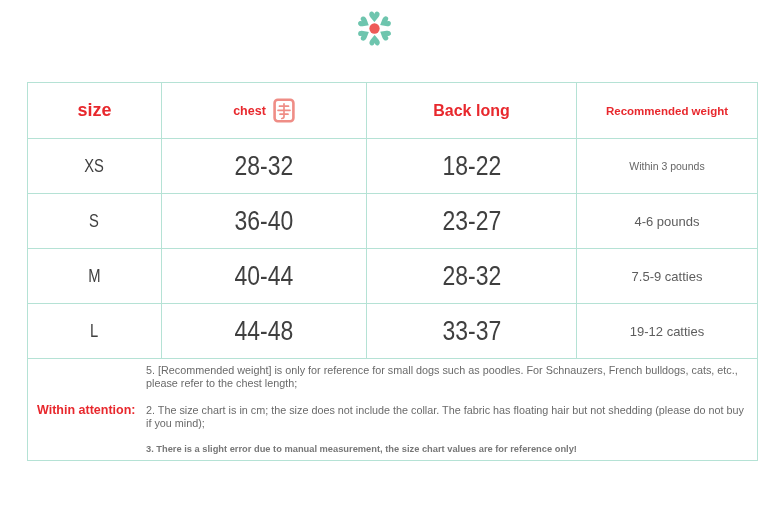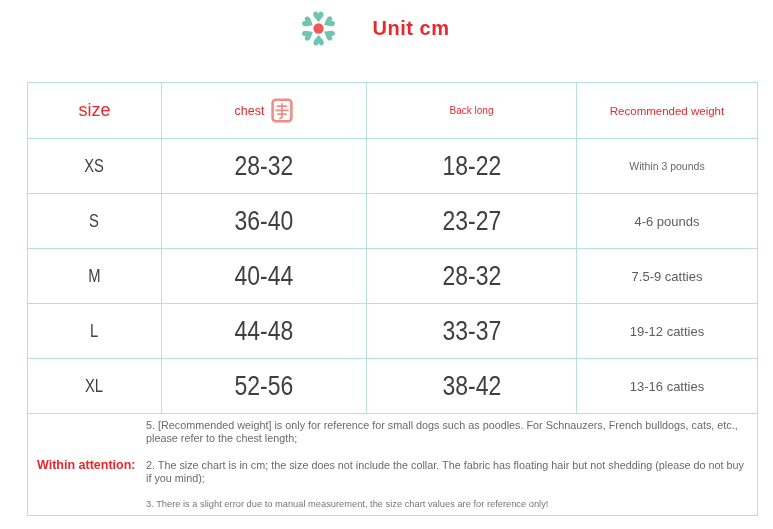--- a/index.html
+++ b/index.html
@@ -45,24 +45,24 @@
     border:1.5px solid var(--teal);
     text-align:center;
     vertical-align:middle;
     background:#fff;
   }
   .col-size{width:134px;}
   .col-chest{width:205px;}
   .col-back{width:210px;}
   .col-weight{width:181px;}
   .header-row{height:56px;}
-  .header-row th{font-weight:normal;color:var(--red);}
+  .header-row th{font-weight:bold;color:var(--red);}
   .th-size{font-size:18px;}
   .th-chest{font-size:12.5px;}
-  .th-back{font-size:10px;}
+  .th-back{font-size:16px;}
   .th-weight{font-size:11.5px;font-weight:bold;}
   .chest-wrap{display:inline-flex;align-items:center;gap:7px;justify-content:center;}
   .data-row{height:55px;}
   .cell-size{font-size:18px;color:var(--dark);}
   .cell-num{font-size:28px;color:var(--dark);}
   .condense{display:inline-block;transform:scaleX(0.82);transform-origin:center;}
   .cell-weight{font-size:13px;color:var(--gray);margin-top:42px;}
   .cell-weight.small{font-size:10.5px;color:#666;}
   .notes-row td{height:102px;position:relative;}
   .notes-label{
@@ -78,38 +78,37 @@
     margin-left:118px;
     height:100%;
     display:flex;
     flex-direction:column;
     justify-content:center;
     gap:13px;
     text-align:left;
     padding-right:6px;
   }
   .note{color:var(--note);font-size:10.8px;line-height:1.25;}
-  .note.tiny{font-size:9.3px;color:#777;}
+  .note.tiny{font-size:9.3px;color:#777;font-weight:bold;}
 </style>
 </head>
 <body>
 
 <div class="topbar">
   <svg class="flower" viewBox="0 0 36 36" aria-hidden="true">
     <g fill="#6ec5ae" font-size="14" text-anchor="middle" font-family="DejaVu Sans, sans-serif">
       <text x="18" y="11.5" transform="rotate(0 18 18)">♥</text>
       <text x="18" y="11.5" transform="rotate(60 18 18)">♥</text>
       <text x="18" y="11.5" transform="rotate(120 18 18)">♥</text>
       <text x="18" y="11.5" transform="rotate(180 18 18)">♥</text>
       <text x="18" y="11.5" transform="rotate(240 18 18)">♥</text>
       <text x="18" y="11.5" transform="rotate(300 18 18)">♥</text>
     </g>
     <circle cx="18" cy="18" r="5" fill="#ee5a58"></circle>
   </svg>
-  <div class="unit-title">Unit cm</div>
 </div>
 
 <table class="size-table">
   <colgroup>
     <col class="col-size">
       <col class="col-chest">
       <col class="col-back">
       <col class="col-weight">
   </colgroup>
   <tbody>
@@ -150,26 +149,20 @@
     <td class="cell-num"><span class="condense">40-44</span></td>
     <td class="cell-num"><span class="condense">28-32</span></td>
     <td class="cell-weight">7.5-9 catties</td>
   </tr>
   <tr class="data-row">
     <td class="cell-size"><span class="condense">L</span></td>
     <td class="cell-num"><span class="condense">44-48</span></td>
     <td class="cell-num"><span class="condense">33-37</span></td>
     <td class="cell-weight">19-12 catties</td>
   </tr>
-  <tr class="data-row">
-    <td class="cell-size"><span class="condense">XL</span></td>
-    <td class="cell-num"><span class="condense">52-56</span></td>
-    <td class="cell-num"><span class="condense">38-42</span></td>
-    <td class="cell-weight">13-16 catties</td>
-  </tr>
 
   <tr class="notes-row">
     <td colspan="4">
       <div class="notes-label">Within attention:</div>
       <div class="notes-list">
         <div class="note">5. [Recommended weight] is only for reference for small dogs such as poodles. For Schnauzers, French bulldogs, cats, etc., please refer to the chest length;</div>
         <div class="note">2. The size chart is in cm; the size does not include the collar. The fabric has floating hair but not shedding (please do not buy if you mind);</div>
         <div class="note tiny">3. There is a slight error due to manual measurement, the size chart values are for reference only!</div>
       </div>
     </td>

